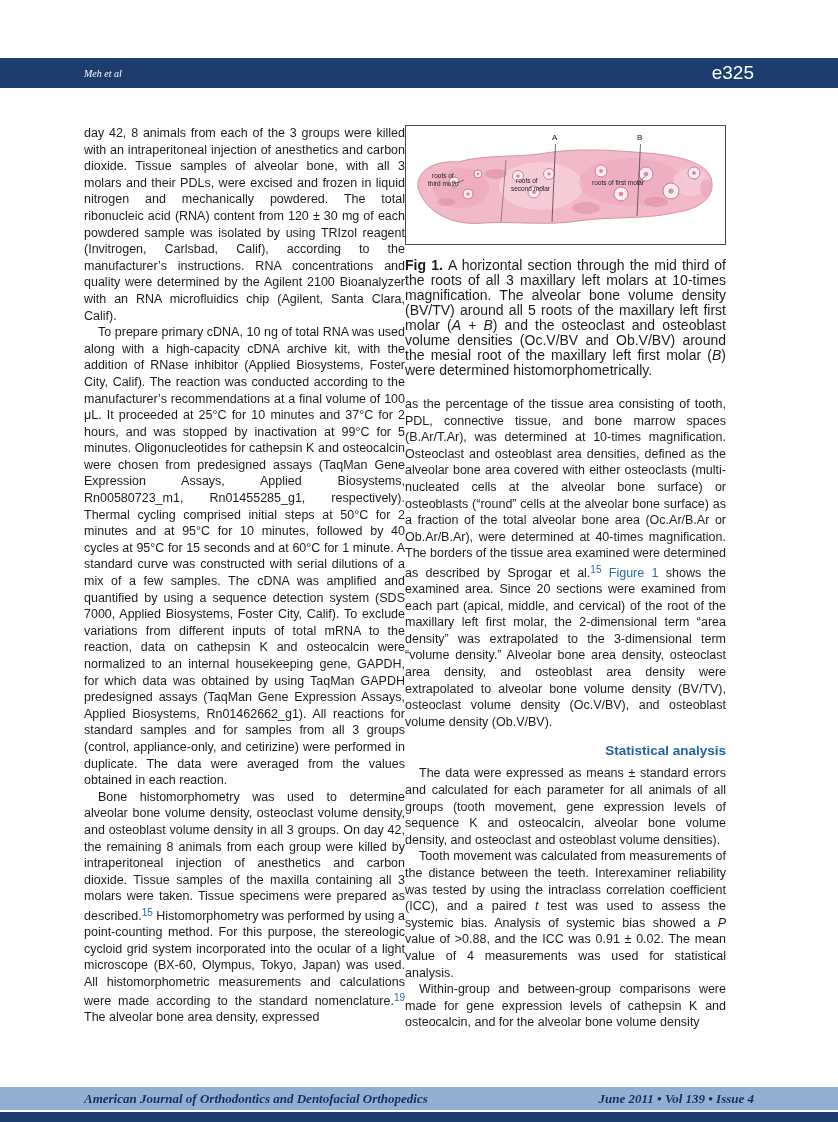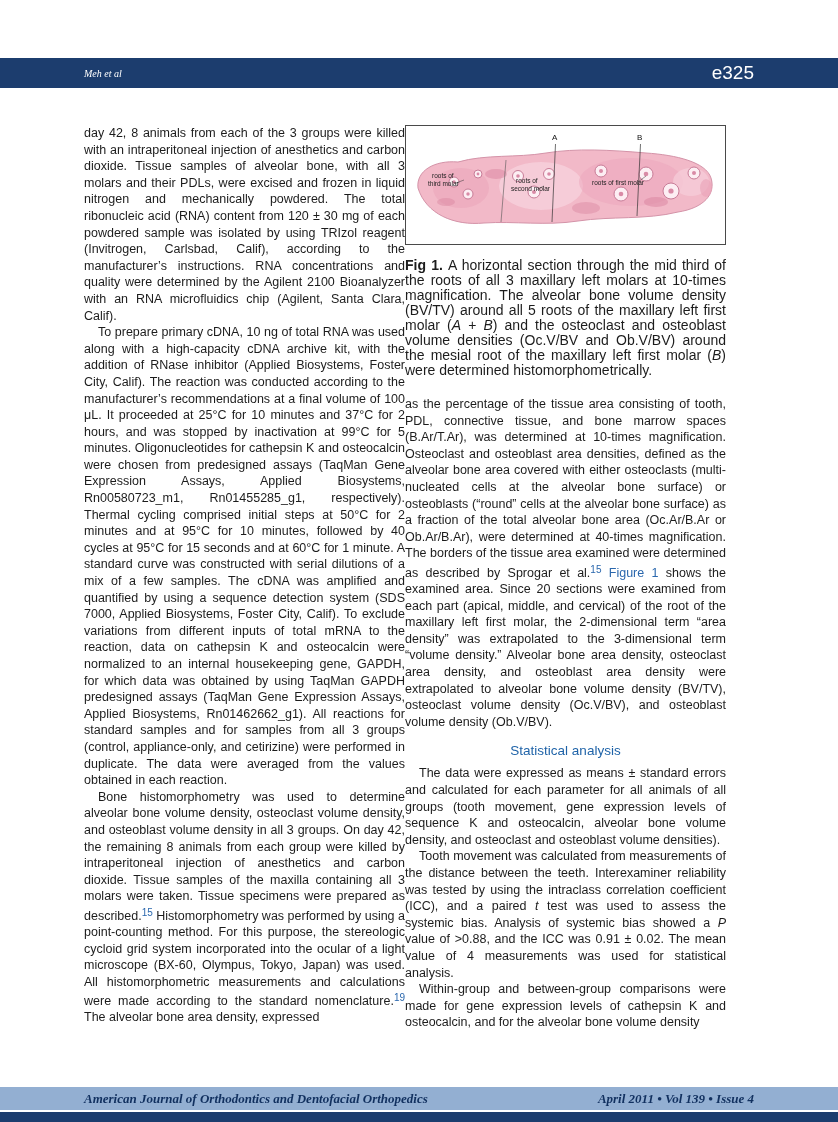--- a/index.html
+++ b/index.html
@@ -25,22 +25,22 @@
   .link{color:var(--link_blue);}
   .italic{font-style:italic;}
   .bold{font-weight:bold;}
   
   .figure-box{margin:0 0 13px 0;border:1px solid #4a4a4a;width:321px;height:120px;background:#fff;}
   figcaption{display:block;margin:0 0 18px 0;}
   figcaption p{font-size:14px;line-height:15px;text-align:justify;margin:0;}
   .fig-text{font-size:6.5px;fill:#222;font-family:"Liberation Sans",sans-serif;}
   .fig-ab{font-size:8px;fill:#111;font-family:"Liberation Sans",sans-serif;}
   
-  .section-heading{color:var(--heading_blue);font-size:13.5px;font-weight:normal;
-                   margin:13px 0 6px 0;text-align:center;line-height:16px;}
+  .section-heading{color:var(--heading_blue);font-size:13.5px;font-weight:bold;
+                   margin:13px 0 6px 0;text-align:right;line-height:16px;}
   
   .footer-band{position:absolute;top:1087px;left:0;right:0;height:23px;background:var(--footer_band);
                display:flex;justify-content:space-between;align-items:center;padding:4px 84px;
                font-family:"Liberation Serif",serif;font-style:italic;font-weight:bold;
                color:var(--footer_text);font-size:13px;}
   .bottom-strip{position:absolute;top:1112px;left:0;right:0;height:10px;background:var(--band_navy);}
 </style>
 </head>
 <body>
 
@@ -139,18 +139,18 @@
           <p class="indent"><span>The data were expressed as means ± standard errors and calculated for each parameter for all animals of all groups (tooth movement, gene expression levels of sequence K and osteocalcin, alveolar bone volume density, and osteoclast and osteoblast volume densities).</span></p>
           <p class="indent"><span>Tooth movement was calculated from measurements of the distance between the teeth. Interexaminer reliability was tested by using the intraclass correlation coefficient (ICC), and a paired </span><span class="italic">t</span><span> test was used to assess the systemic bias. Analysis of systemic bias showed a </span><span class="italic">P</span><span> value of &gt;0.88, and the ICC was 0.91 ± 0.02. The mean value of 4 measurements was used for statistical analysis.</span></p>
           <p class="indent"><span>Within-group and between-group comparisons were made for gene expression levels of cathepsin K and osteocalcin, and for the alveolar bone volume density</span></p>
         </div>
 
     </section>
   </main>
 
   <footer class="footer-band">
     <span>American Journal of Orthodontics and Dentofacial Orthopedics</span>
-    <span>April 2011 • Vol 139 • Issue 4</span>
+    <span>June 2011 • Vol 139 • Issue 4</span>
   </footer>
 
   <div class="bottom-strip"></div>
 
 </div>
 
 </body></html>

